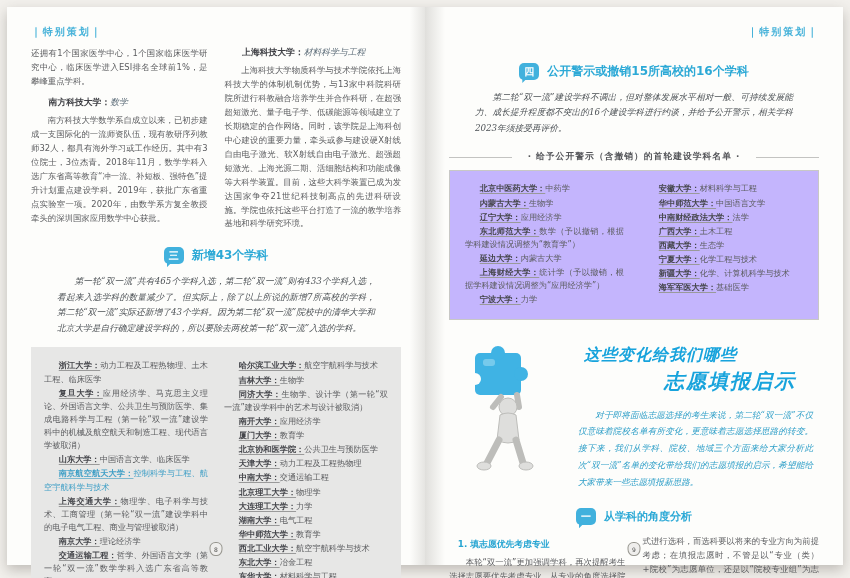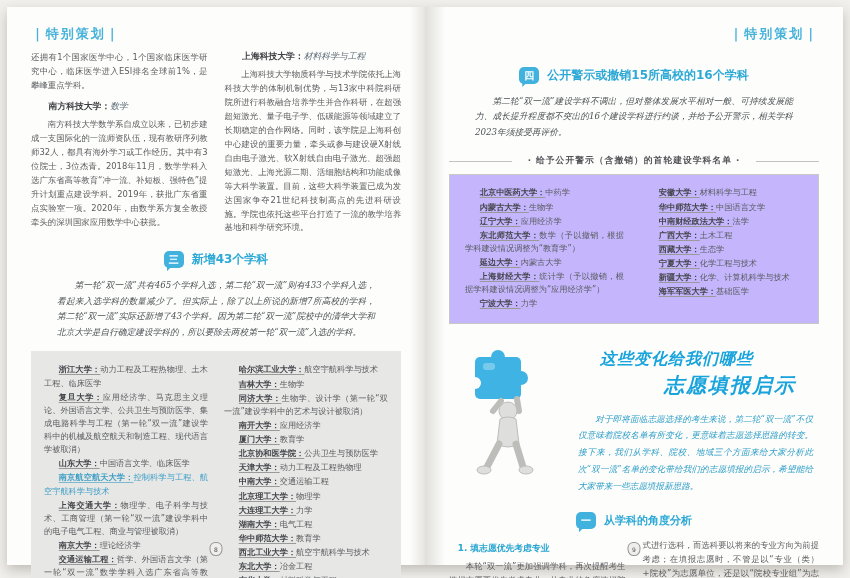--- a/index.html
+++ b/index.html
@@ -23,21 +23,21 @@
     content:""; position:absolute; top:0; right:0; width:15px; height:100%;
     background:linear-gradient(to right, rgba(0,0,0,0) , rgba(70,65,55,0.13));
     pointer-events:none;
   }
   .page-right::before {
     content:""; position:absolute; top:0; left:0; width:20px; height:100%;
     background:linear-gradient(to right, rgba(70,65,55,0.16), rgba(0,0,0,0));
     pointer-events:none;
   }
   .hdr-tag {
-    color:#46b2d9; font-size:13px; letter-spacing:2px; font-weight:bold;
+    color:#46b2d9; font-size:10px; letter-spacing:2px; font-weight:bold;
   }
   .hdr-right { text-align:right; }
 
   .twocol { display:flex; gap:17px; margin-top:8px; }
   .col { flex:1; min-width:0; }
 
   p.body {
     font-size:8.4px; color:#5b5c5f; line-height:1.66; text-align:justify;
     text-indent:2em; margin:0;
   }
@@ -100,21 +100,21 @@
   .warn-box {
     border:1px solid #c8c8c6; background:#c4b5fd;
     margin-top:7px; padding:11px 15px; display:flex; gap:20px;
   }
 
   .promo { display:flex; margin-top:25px; padding:0 4px; }
   .promo-figure { width:125px; flex:0 0 auto; position:relative; }
   .promo-right { flex:1; min-width:0; padding-right:2px; }
   .promo-title1 {
     color:#17a3dc; font-weight:bold; font-style:italic;
-    font-size:16px; letter-spacing:1px; margin-left:22px;
+    font-size:16px; letter-spacing:1px; margin-left:6px;
   }
   .promo-title2 {
     color:#17a3dc; font-weight:bold; font-style:italic;
     font-size:20px; letter-spacing:2px; margin:2px 0 0 86px;
   }
   .promo-body {
     margin-top:12px; color:#2f9fc8; font-size:8.6px; line-height:1.95;
   }
 
   .sub-blue {

